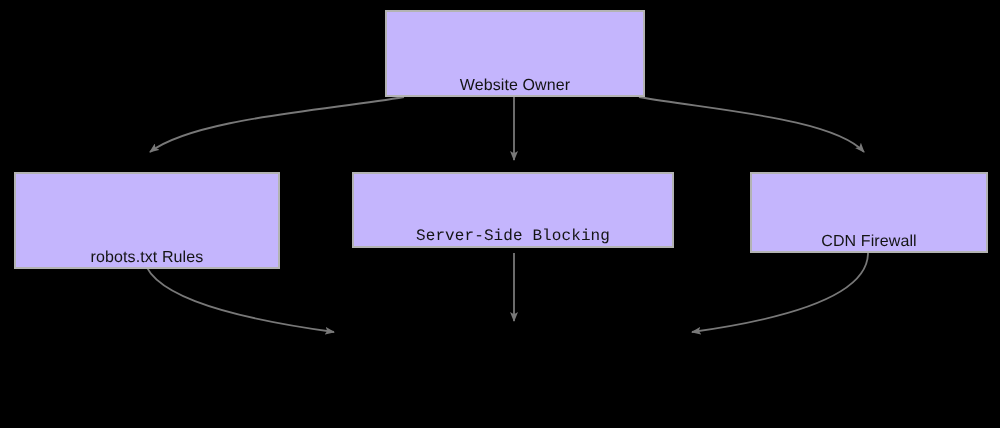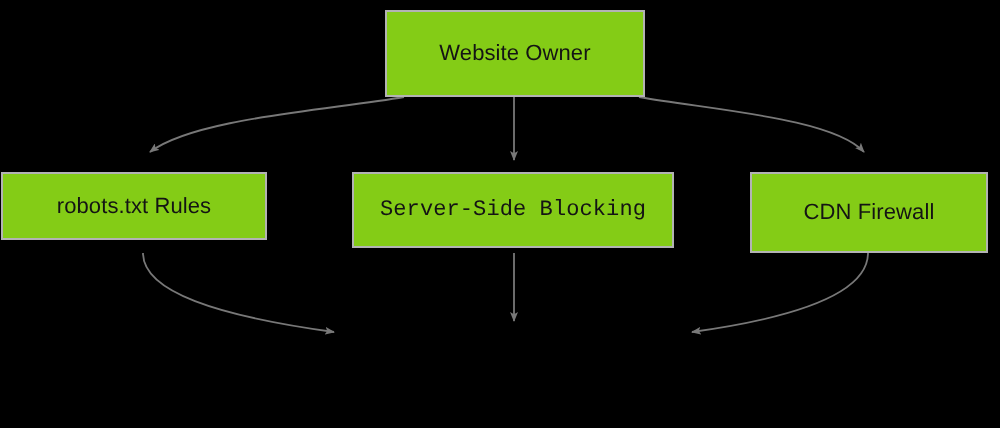--- a/index.html
+++ b/index.html
@@ -19,27 +19,27 @@
     position: absolute;
     left: 0;
     top: 0;
     width: 1000px;
     height: 428px;
     pointer-events: none;
   }
   .node {
     position: absolute;
     box-sizing: border-box;
-    background: #84cc16;
+    background: #c4b5fd;
     border: 2px solid #B3B3B3;
     display: flex;
-    align-items: center;
+    align-items: flex-end;
     justify-content: center;
     color: #141414;
-    font-size: 22px;
+    font-size: 16px;
     font-weight: 400;
     letter-spacing: 0.1px;
     line-height: 1.2;
     white-space: nowrap;
     text-rendering: geometricPrecision;
   }
   .node-label {
     display: block;
   }
 </style>
@@ -65,21 +65,21 @@
 
     <path d="M 514 253 L 514 321" fill="none" stroke="#787878" stroke-width="1.8" marker-end="url(#arrowhead)"></path>
 
     <path d="M 868 253 C 868 292, 800 317, 692 332" fill="none" stroke="#787878" stroke-width="1.8" marker-end="url(#arrowhead)"></path>
   </svg>
 
   <div class="node" style="left:385px; top:10px; width:260px; height:87px;">
     <span class="node-label">Website Owner</span>
   </div>
 
-  <div class="node" style="left:1px; top:172px; width:266px; height:68px;">
+  <div class="node" style="left:14px; top:172px; width:266px; height:97px;">
     <span class="node-label">robots.txt Rules</span>
   </div>
 
   <div class="node" style="left:352px; top:172px; width:322px; height:76px;font-family:Liberation Mono, monospace;">
     <span class="node-label">Server-Side Blocking</span>
   </div>
 
   <div class="node" style="left:750px; top:172px; width:238px; height:81px;">
     <span class="node-label">CDN Firewall</span>
   </div>

